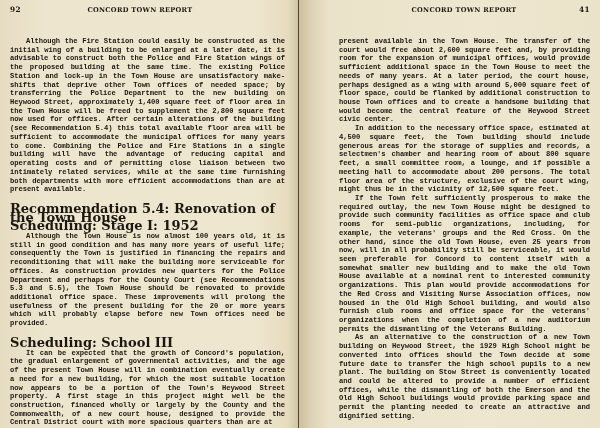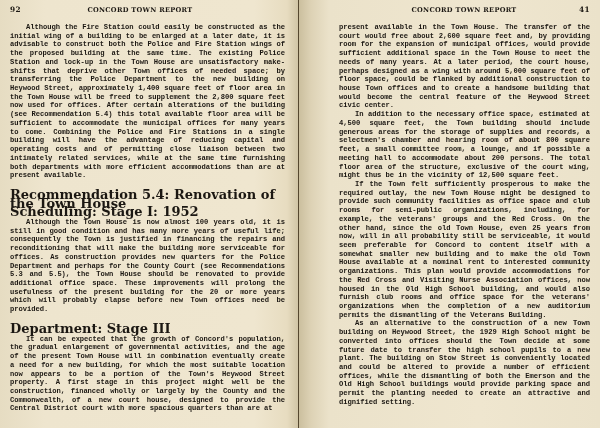--- a/index.html
+++ b/index.html
@@ -31,21 +31,21 @@
     position: absolute; left: 298px; top: 0; width: 3px; height: 428px;
     background: linear-gradient(to right, #6b5a3a, #2a2216, #8a7a58);
   }
   .left-edge {
     position: absolute; left: 0; top: 0; width: 4px; height: 428px;
     background: linear-gradient(to right, #bfae84, #e6dcc2);
   }
   .running-head {
     display: flex; justify-content: space-between; align-items: baseline;
     font-size: 6.6px; letter-spacing: 0.3px; font-weight: bold;
-    height: 12px; margin-bottom: 6px;
+    height: 12px; margin-bottom: 20px;
   }
   .page.left .running-head .title { flex: 1; text-align: center; padding-right: 26px; }
   .page.right .running-head .title { flex: 1; text-align: center; padding-left: 10px; }
   .page-num { font-size: 7.4px; }
   p {
     margin: 0; font-size: 7.15px; line-height: 8.72px;
     text-align: justify; font-weight: bold; letter-spacing: -0.05px; font-family: Liberation Mono, monospace;
   }
   p.indent { text-indent: 16px; }
   .rec-head {
@@ -66,21 +66,21 @@
       <span class="title">CONCORD TOWN REPORT</span>
     </div>
     <p class="indent">Although the Fire Station could easily be constructed as the initial wing of a building to be enlarged at a later date, it is advisable to construct both the Police and Fire Station wings of the proposed building at the same time. The existing Police Station and lock-up in the Town House are unsatisfactory make-shifts that deprive other Town offices of needed space; by transferring the Police Department to the new building on Heywood Street, approximately 1,400 square feet of floor area in the Town House will be freed to supplement the 2,800 square feet now used for offices. After certain alterations of the building (see Recommendation 5.4) this total available floor area will be sufficient to accommodate the municipal offices for many years to come. Combining the Police and Fire Stations in a single building will have the advantage of reducing capital and operating costs and of permitting close liaison between two intimately related services, while at the same time furnishing both departments with more efficient accommodations than are at present available.</p>
 
     <div class="rec-head">Recommendation 5.4: Renovation of the Town House</div>
     <div class="sched">Scheduling: Stage I: 1952</div>
     <p class="indent">Although the Town House is now almost 100 years old, it is still in good condition and has many more years of useful life; consequently the Town is justified in financing the repairs and reconditioning that will make the building more serviceable for offices. As construction provides new quarters for the Police Department and perhaps for the County Court (see Recommendations 5.3 and 5.5), the Town House should be renovated to provide additional office space. These improvements will prolong the usefulness of the present building for the 20 or more years which will probably elapse before new Town offices need be provided.</p>
 
     <div class="rec-head">
     </div>
-    <div class="sched">Department: Stage III</div>
+    <div class="sched">Scheduling: School III</div>
     <p class="indent">It can be expected that the growth of Concord's population, the gradual enlargement of governmental activities, and the age of the present Town House will in combination eventually create a need for a new building, for which the most suitable location now appears to be a portion of the Town's Heywood Street property. A first stage in this project might well be the construction, financed wholly or largely by the County and the Commonwealth, of a new court house, designed to provide the Central District court with more spacious quarters than are at</p>
   </div>
 
   <div class="gutter"></div>
 
   <div class="page right">
     <div class="running-head">
       <span class="title">CONCORD TOWN REPORT</span>
       <span class="page-num">41</span>
     </div>

